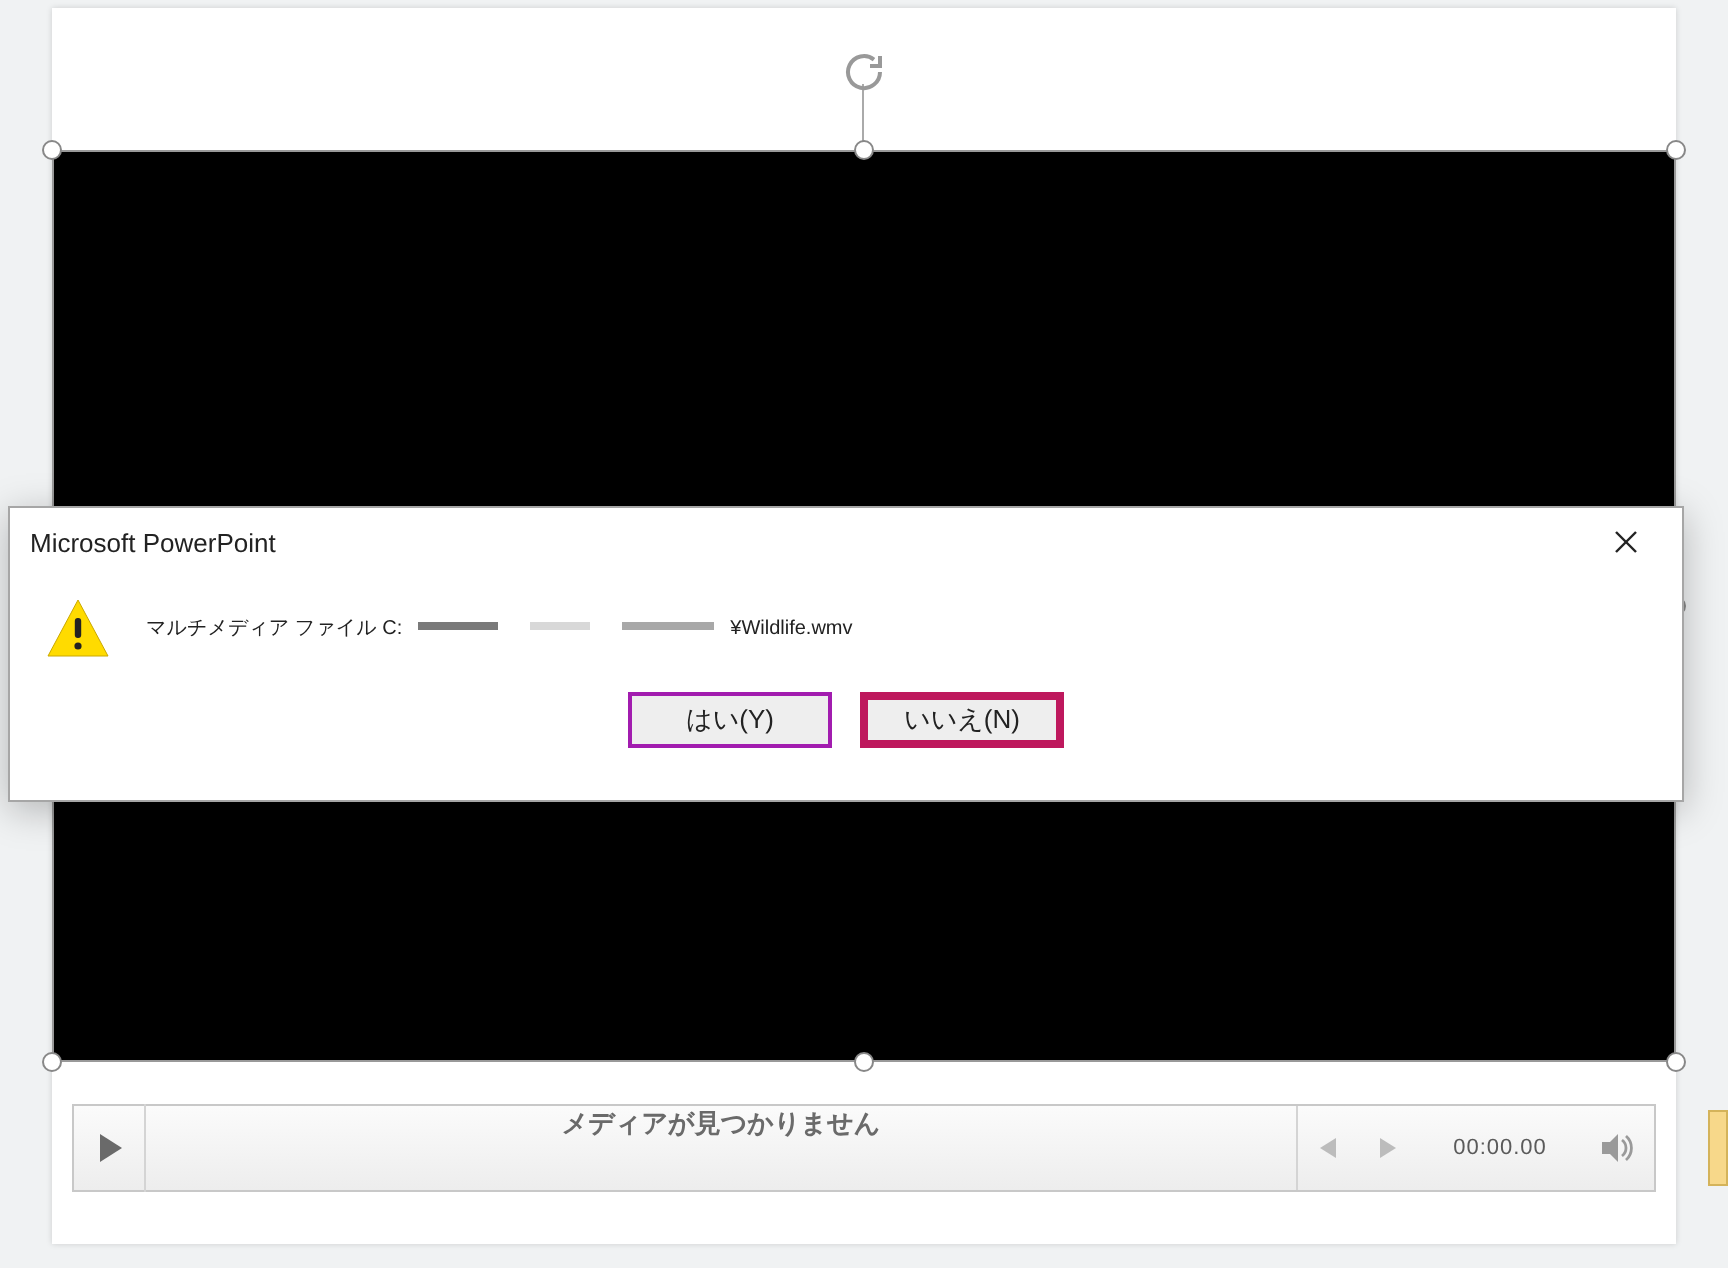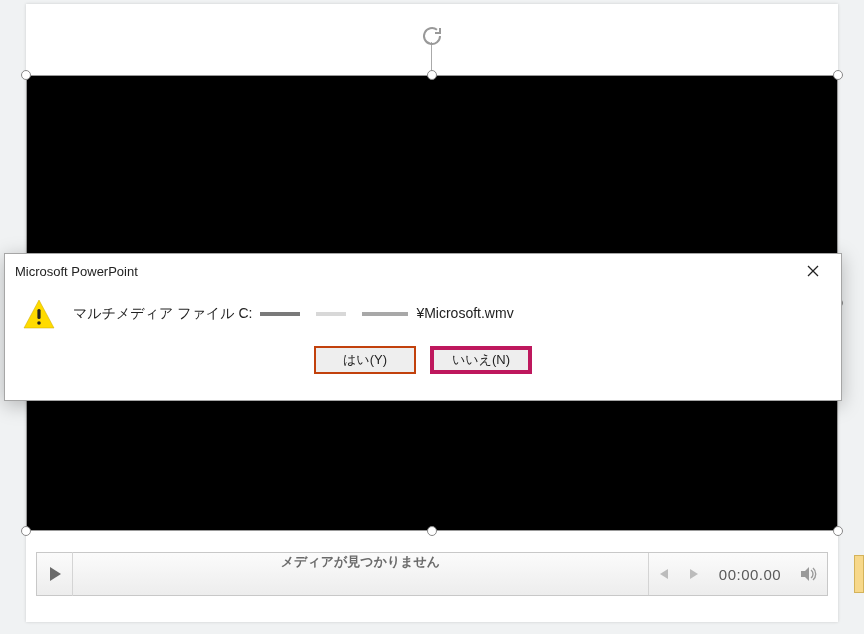--- a/index.html
+++ b/index.html
@@ -108,21 +108,21 @@
       display: flex;
       align-items: center;
       justify-content: center;
       color: #bcbcbc;
       cursor: pointer;
     }
     .time-label {
       width: 82px;
       text-align: center;
       color: #5a5a5a;
-      font-size: 15px;
+      font-size: 11px;
       letter-spacing: 0.5px;
     }
     .vol-btn {
       width: 36px;
       height: 44px;
       display: flex;
       align-items: center;
       justify-content: center;
       color: #9a9a9a;
       cursor: pointer;
@@ -162,21 +162,21 @@
       align-items: center;
       padding: 10px 18px 6px 18px;
       gap: 18px;
     }
     .warn-icon {
       width: 32px;
       height: 32px;
       flex-shrink: 0;
     }
     .dialog-msg {
-      font-size: 14px;
+      font-size: 10px;
       color: #222;
       display: flex;
       align-items: baseline;
       flex-wrap: wrap;
       gap: 0;
     }
     .redact {
       display: inline-block;
       height: 4px;
       background: #888;
@@ -199,21 +199,21 @@
       height: 28px;
       background: #eee;
       border: 4px solid #be185d;
       font-size: 13px;
       color: #222;
       display: flex;
       align-items: center;
       justify-content: center;
       cursor: pointer;
     }
-    .dlg-btn.primary { border: 2px solid #c2410c; }
+    .dlg-btn.primary { border: 2px solid #a21caf; }
     
     
     .edge-stub {
       position: absolute;
       right: 0;
       top: 555px;
       width: 10px;
       height: 38px;
       background: #f7d88a;
       border: 1px solid #d4b35a;
@@ -290,21 +290,21 @@
         <polygon points="16,2 31,30 1,30" fill="#ffdb00" stroke="#caa800" stroke-width="0.5"></polygon>
         <rect x="14.4" y="11" width="3.2" height="10" fill="#222" rx="1.5"></rect>
         <circle cx="16" cy="25" r="1.8" fill="#222"></circle>
       </svg>
     </div>
     <div class="dialog-msg">
       <span>マルチメディア ファイル C:</span>
       <span class="redact r1"></span>
       <span class="redact r2"></span>
       <span class="redact r3"></span>
-      <span>¥Microsoft.wmv</span>
+      <span>¥Wildlife.wmv</span>
     </div>
   </div>
   <div class="dialog-buttons">
     <div class="dlg-btn primary">
       <span>はい(Y)</span>
     </div>
     <div class="dlg-btn">
       <span>いいえ(N)</span>
     </div>
   </div>

